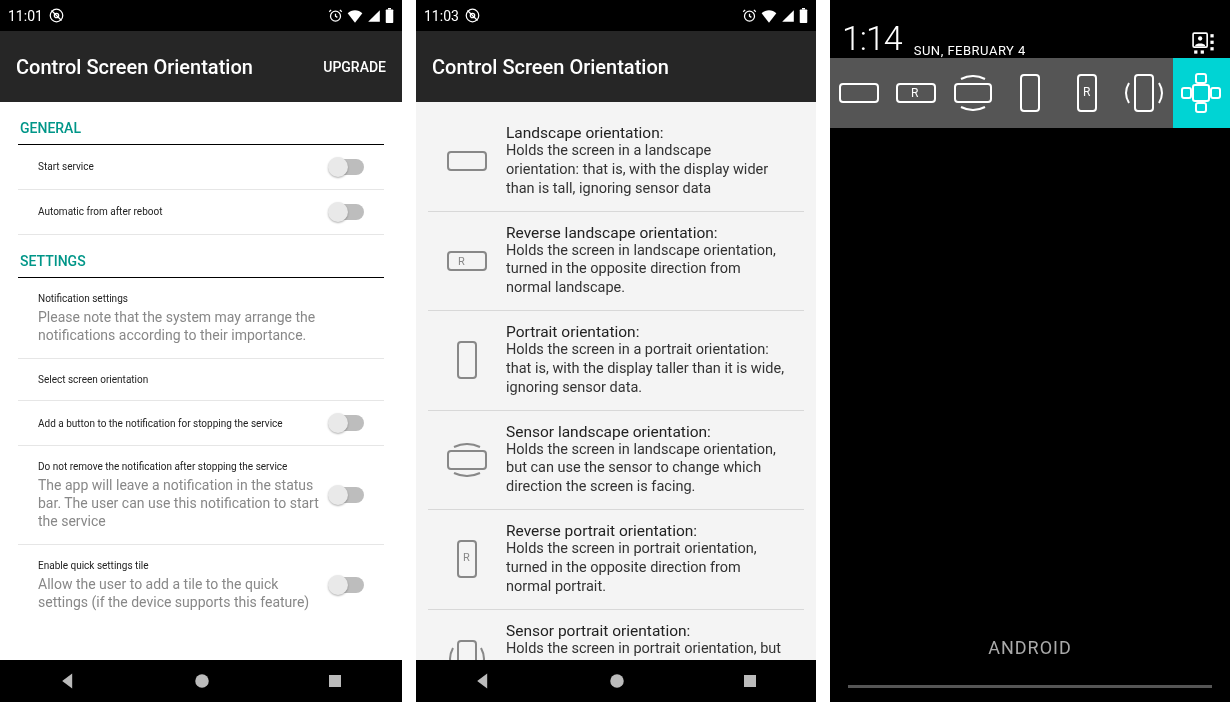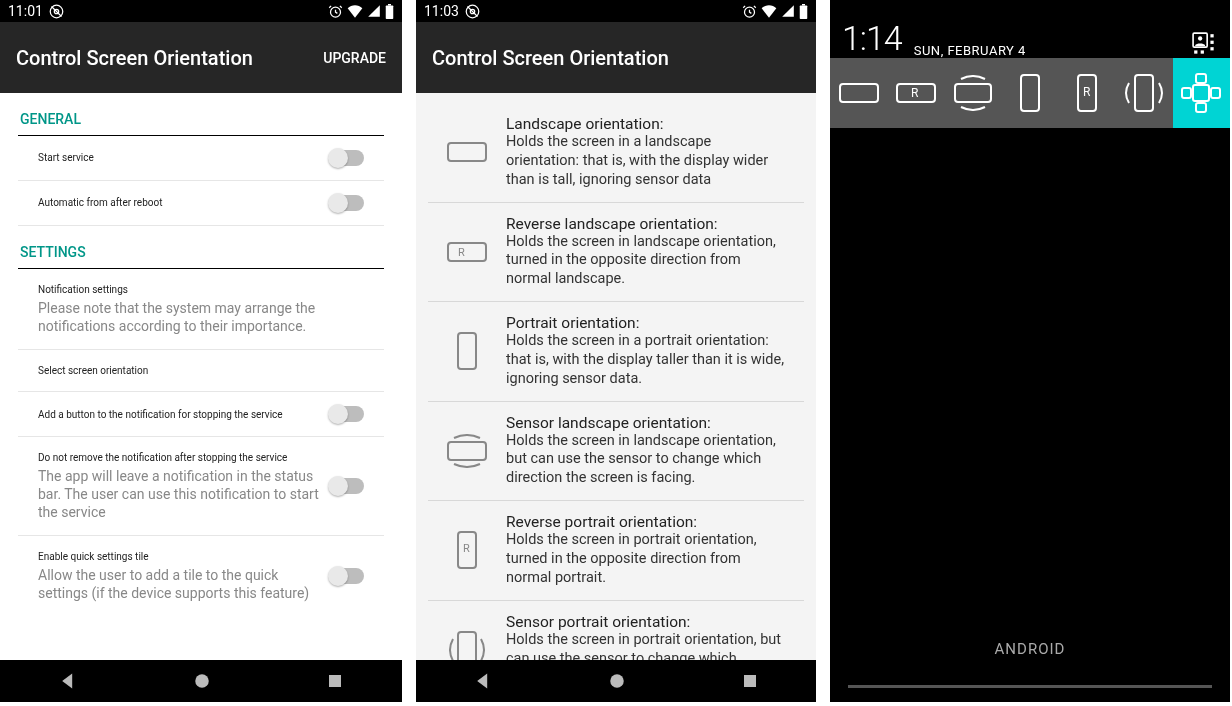--- a/index.html
+++ b/index.html
@@ -17,21 +17,21 @@
     height: 702px;
     overflow: hidden;
     background: #000;
   }
   .screen1 { width: 402px; }
   .screen2 { width: 400px; }
   .screen3 { width: 400px; }
 
   
   .statusbar {
-    height: 22px;
+    height: 31px;
     background: #000;
     color: #fff;
     display: flex;
     align-items: center;
     padding: 0 8px;
     font-size: 14px;
     font-weight: 400;
   }
   .statusbar .left { flex: 0 0 auto; display:flex; align-items:center; gap:6px;}
   .statusbar .right { margin-left: auto; display: flex; align-items: center; gap: 4px; }
@@ -135,21 +135,21 @@
     height: 70px; background:#555; display:flex; align-items:center;
   }
   .s3-btn {
     flex:1; height:100%; display:flex; align-items:center; justify-content:center;
     color:#fff;
   }
   .s3-btn.active { background:#00d4d4; }
   .s3-body { background:#000; height: calc(100% - 58px - 70px); position:relative; }
   .s3-android {
     position:absolute; bottom:44px; left:0; right:0; text-align:center;
-    color:#aaa; font-size:15px; letter-spacing:1px;
+    color:#aaa; font-size:18px; letter-spacing:1px;
   }
   .s3-scroll {
     position:absolute; bottom:14px; left:18px; right:18px; height:3px; background:#555;
   }
 
   svg { display:block; }
 </style>
 </head>
 <body>
 

